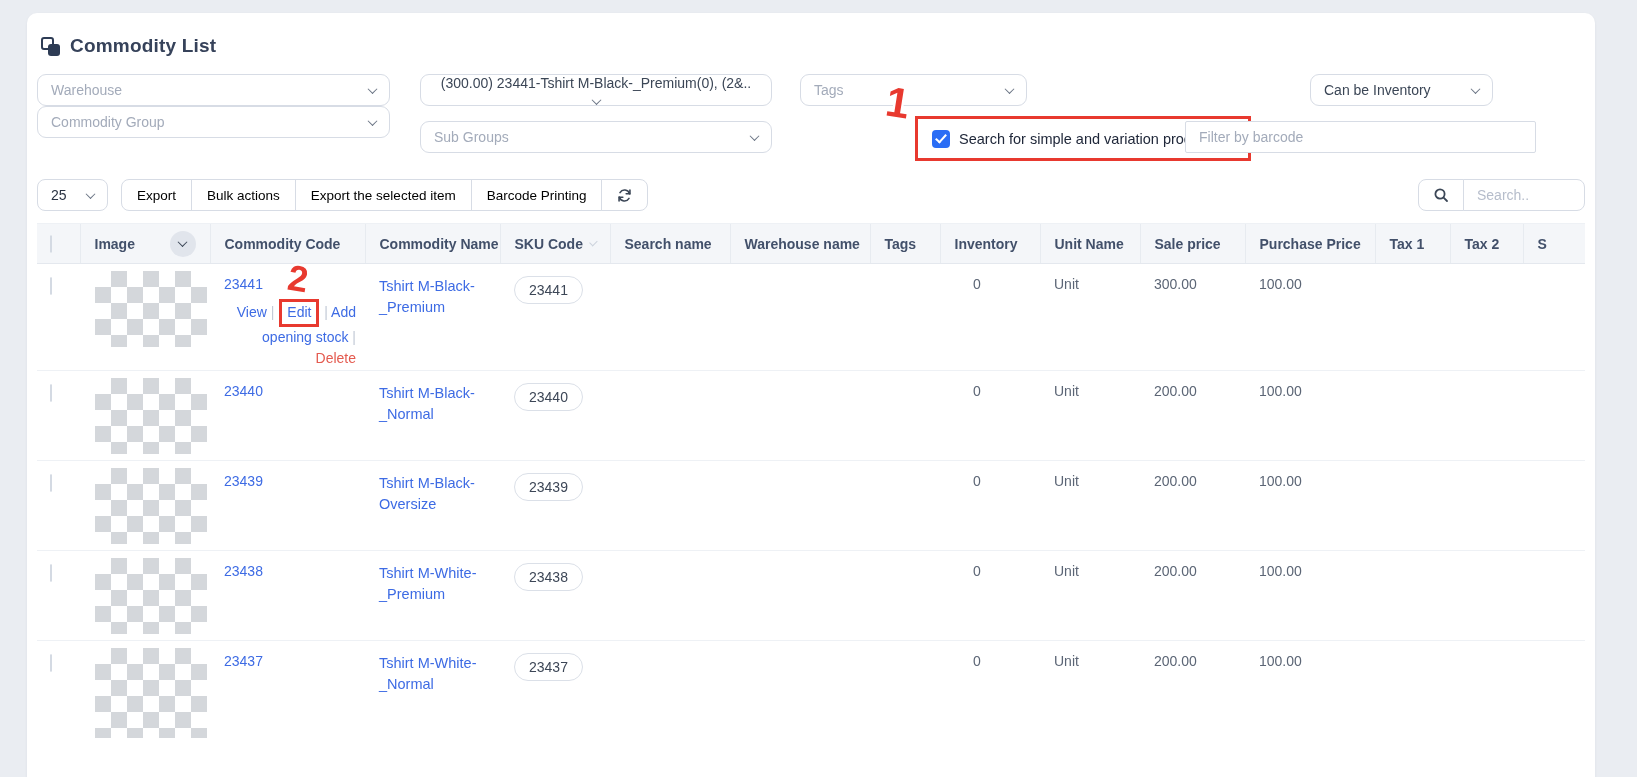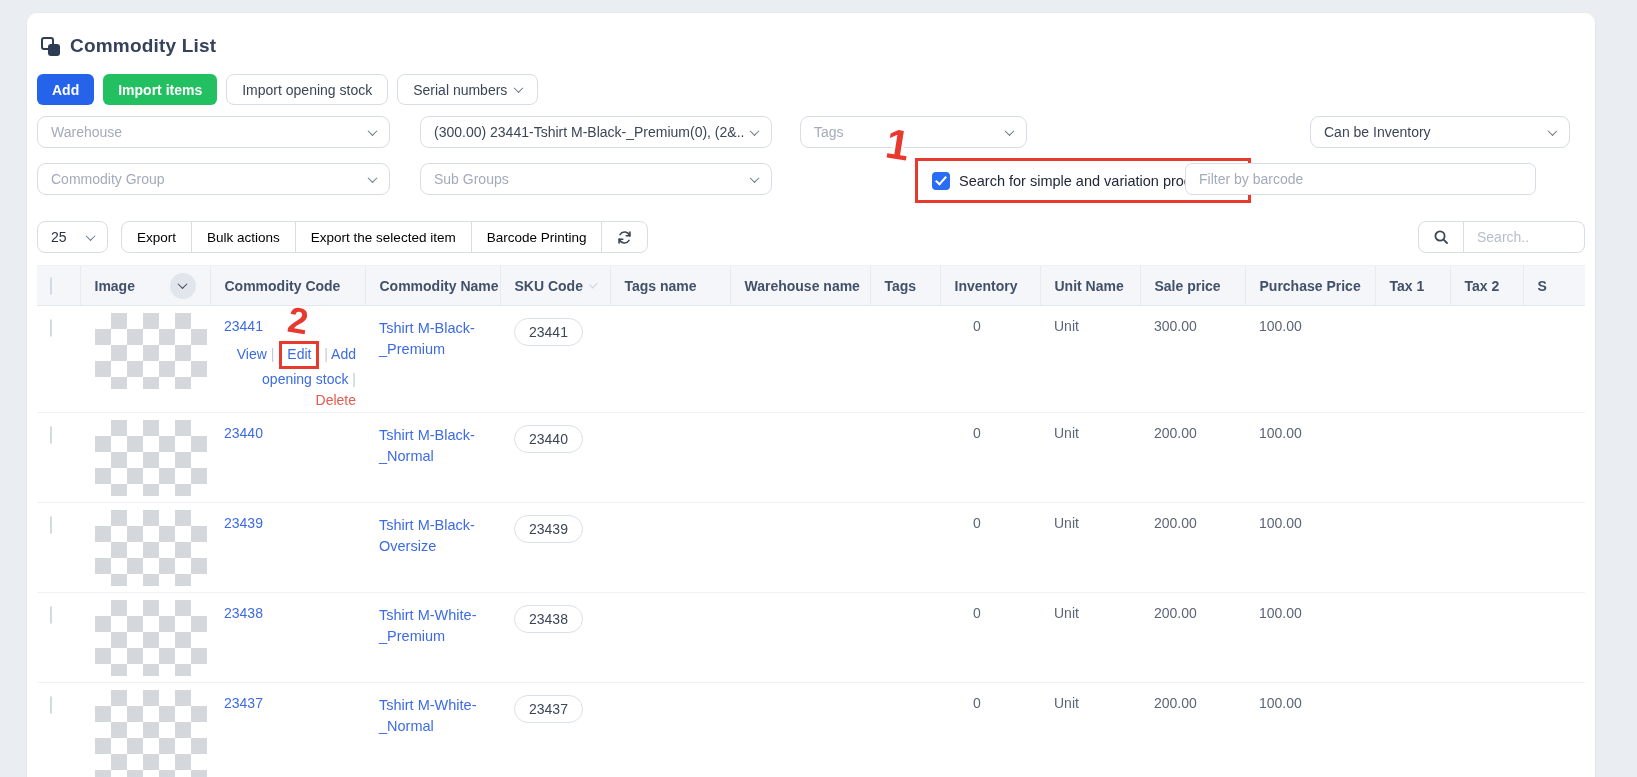--- a/index.html
+++ b/index.html
@@ -32,21 +32,21 @@
   .chv-gray { color:#6b7585; }
   
   .filters { position:relative; height:97px; }
   .sel {
     position:absolute; height:32px; background:#fff; border:1px solid #d7dce5; border-radius:9px;
     display:flex; align-items:center; justify-content:space-between; padding:0 13px; cursor:pointer;
   }
   .sel .ph  { color:#a3abba; white-space:nowrap; overflow:hidden; }
   .sel .val { color:#3b4656; white-space:nowrap; overflow:hidden; }
   .inp {
-    position:absolute; height:32px; background:#fff; border:1px solid #d7dce5; border-radius:7px;
+    position:absolute; height:32px; background:#fff; border:1px solid #d7dce5; border-radius:2px;
     padding:0 13px; font-size:14px; color:#3b4656; font-family:inherit; outline:none;
   }
   .inp::placeholder { color:#a3abba; }
   
   .anno-box {
     position:absolute; left:878px; top:42px; height:45px;
     border:3px solid #e8392f; background:#fff;
     display:flex; align-items:center; gap:9px; padding:0 11px 0 14px;
   }
   .cb-checked { width:18px; height:18px; border-radius:4px; background:#2a6df5; position:relative; flex:0 0 auto; cursor:pointer; }
@@ -111,49 +111,40 @@
 <div class="card">
 
   <div class="title-row">
     <span class="layers-icon">
         <span class="back"></span>
         <span class="front"></span>
       </span>
     <span class="page-title">Commodity List</span>
   </div>
 
-  <div class="btn-row">
-    <button class="btn btn-blue">Add</button>
-    <button class="btn btn-green">Import items</button>
-    <button class="btn btn-outline">Import opening stock</button>
-    <button class="btn btn-outline">
-      <span>Serial numbers</span>
-      <span class="chv chv-gray"></span>
-    </button>
-  </div>
 
   <div class="filters">
     <div class="sel" style="left:0;top:0;width:353px;">
       <span class="ph">Warehouse</span>
       <span class="chv chv-gray"></span>
     </div>
-    <div class="sel" style="left:383px;top:0;width:352px;">
+    <div class="sel" style="left:383px;top:0;width:352px;flex-direction:column;">
       <span class="val">(300.00) 23441-Tshirt M-Black-_Premium(0), (2&amp;..</span>
       <span class="chv chv-gray" style="flex:0 0 auto;"></span>
     </div>
     <div class="sel" style="left:763px;top:0;width:227px;">
       <span class="ph">Tags</span>
       <span class="chv chv-gray"></span>
     </div>
-    <div class="sel" style="left:1273px;top:0;width:260px;">
+    <div class="sel" style="left:1273px;top:0;width:183px;">
       <span class="val">Can be Inventory</span>
       <span class="chv chv-gray"></span>
     </div>
 
-    <div class="sel" style="left:0;top:47px;width:353px;">
+    <div class="sel" style="left:0;top:32px;width:353px;">
       <span class="ph">Commodity Group</span>
       <span class="chv chv-gray"></span>
     </div>
     <div class="sel" style="left:383px;top:47px;width:352px;">
       <span class="ph">Sub Groups</span>
       <span class="chv chv-gray"></span>
     </div>
 
     <div class="anno-box">
       <span class="anno-num anno-1">1</span>
@@ -227,21 +218,21 @@
             </span>
           </th>
         <th>Commodity Code</th>
         <th>Commodity Name</th>
         <th>
             <span class="th-flex" style="justify-content:flex-start;">
               <span>SKU Code</span>
               <span class="chv sort-chv"></span>
             </span>
           </th>
-        <th>Tags name</th>
+        <th>Search name</th>
         <th>Warehouse name</th>
         <th>Tags</th>
         <th>Inventory</th>
         <th>Unit Name</th>
         <th>Sale price</th>
         <th>Purchase Price</th>
         <th>Tax 1</th>
         <th>Tax 2</th>
         <th>S</th>
       </tr>

